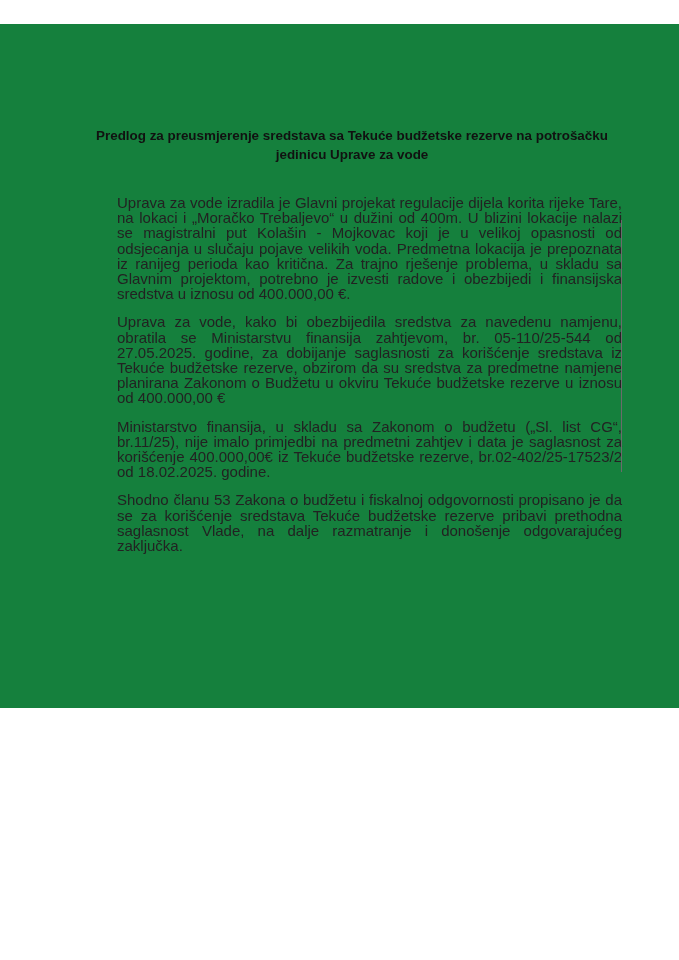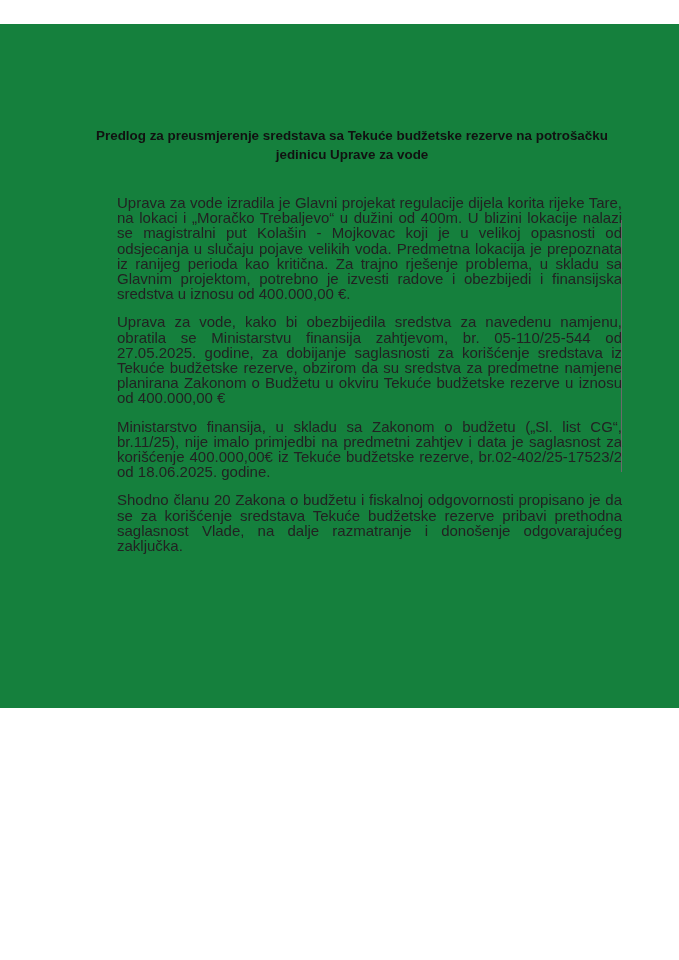--- a/index.html
+++ b/index.html
@@ -58,18 +58,18 @@
   </style>
 </head>
 <body>
 
 <div class="page">
   <h1 class="title">Predlog za preusmjerenje sredstava sa Tekuće budžetske rezerve na potrošačku jedinicu Uprave za vode</h1>
 
   <div class="body-text">
     <p class="para">Uprava za vode izradila je Glavni projekat regulacije dijela korita rijeke Tare, na lokaci i „Moračko Trebaljevo“ u dužini od 400m. U blizini lokacije nalazi se magistralni put Kolašin - Mojkovac koji je u velikoj opasnosti od odsjecanja u slučaju pojave velikih voda. Predmetna lokacija je prepoznata iz ranijeg perioda kao kritična. Za trajno rješenje problema, u skladu sa Glavnim projektom, potrebno je izvesti radove i obezbijedi i finansijska sredstva u iznosu od 400.000,00 €.</p>
     <p class="para">Uprava za vode, kako bi obezbijedila sredstva za navedenu namjenu, obratila se Ministarstvu finansija zahtjevom, br. 05-110/25-544 od 27.05.2025. godine, za dobijanje saglasnosti za korišćenje sredstava iz Tekuće budžetske rezerve, obzirom da su sredstva za predmetne namjene planirana Zakonom o Budžetu u okviru Tekuće budžetske rezerve u iznosu od 400.000,00 €</p>
-    <p class="para">Ministarstvo finansija, u skladu sa Zakonom o budžetu („Sl. list CG“, br.11/25), nije imalo primjedbi na predmetni zahtjev i data je saglasnost za korišćenje 400.000,00€ iz Tekuće budžetske rezerve, br.02-402/25-17523/2 od 18.06.2025. godine.</p>
-    <p class="para">Shodno članu 20 Zakona o budžetu i fiskalnoj odgovornosti propisano je da se za korišćenje sredstava Tekuće budžetske rezerve pribavi prethodna saglasnost Vlade, na dalje razmatranje i donošenje odgovarajućeg zaključka.</p>
+    <p class="para">Ministarstvo finansija, u skladu sa Zakonom o budžetu („Sl. list CG“, br.11/25), nije imalo primjedbi na predmetni zahtjev i data je saglasnost za korišćenje 400.000,00€ iz Tekuće budžetske rezerve, br.02-402/25-17523/2 od 18.02.2025. godine.</p>
+    <p class="para">Shodno članu 53 Zakona o budžetu i fiskalnoj odgovornosti propisano je da se za korišćenje sredstava Tekuće budžetske rezerve pribavi prethodna saglasnost Vlade, na dalje razmatranje i donošenje odgovarajućeg zaključka.</p>
   </div>
 
   <div class="edge-line"></div>
 </div>
 
 </body></html>

